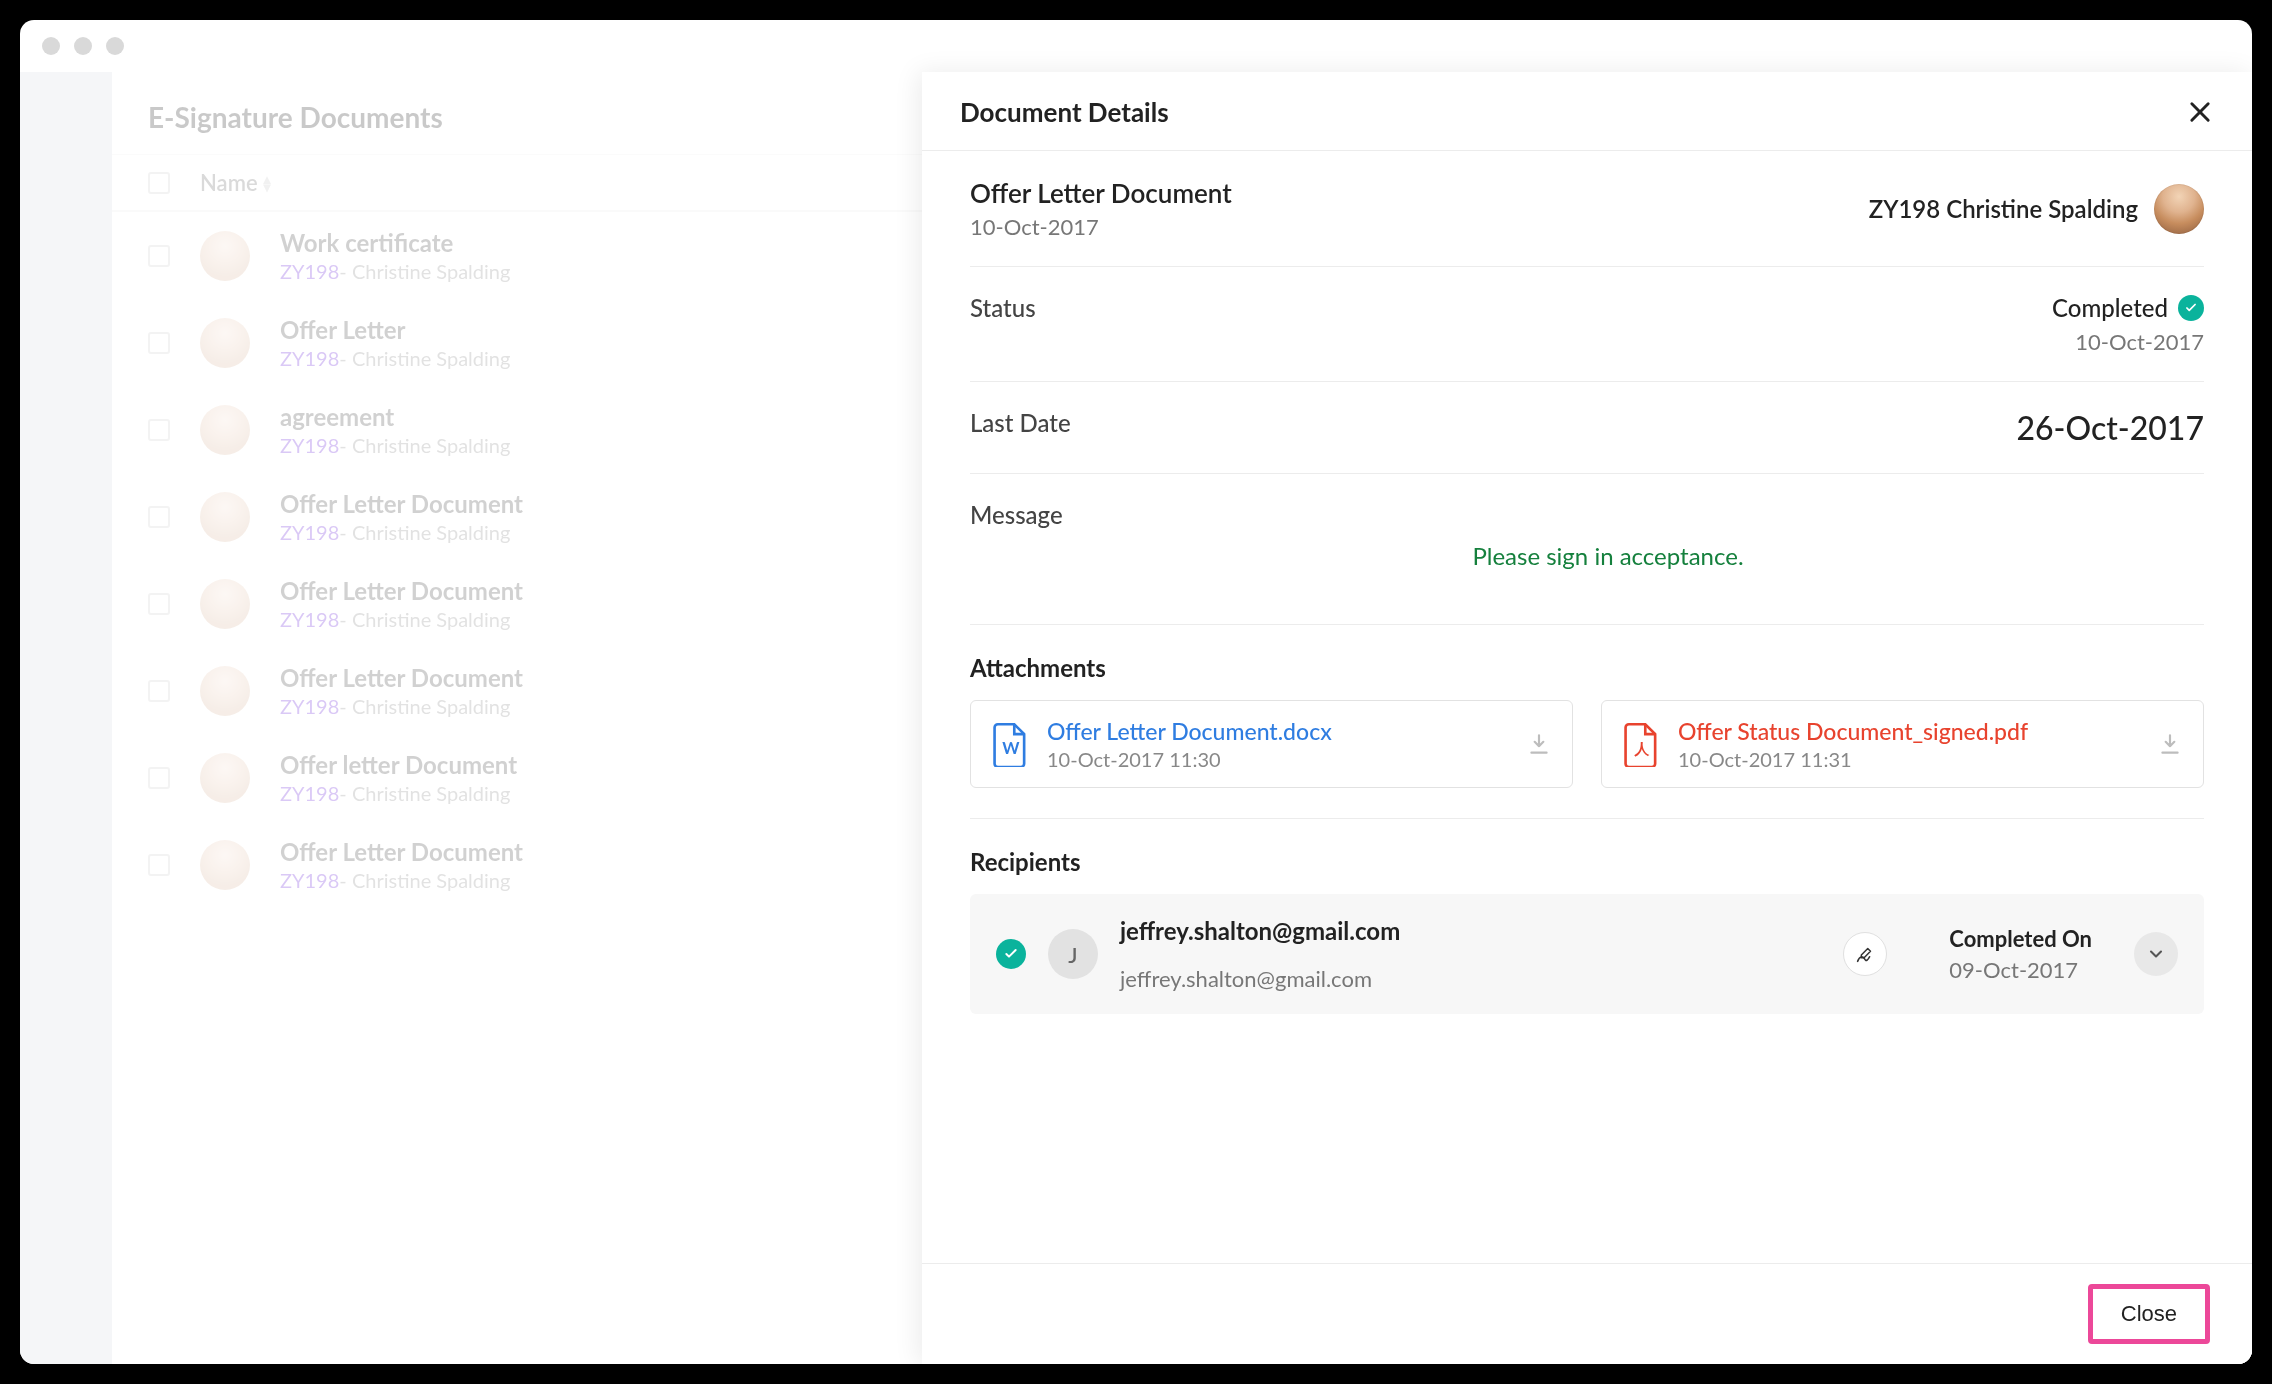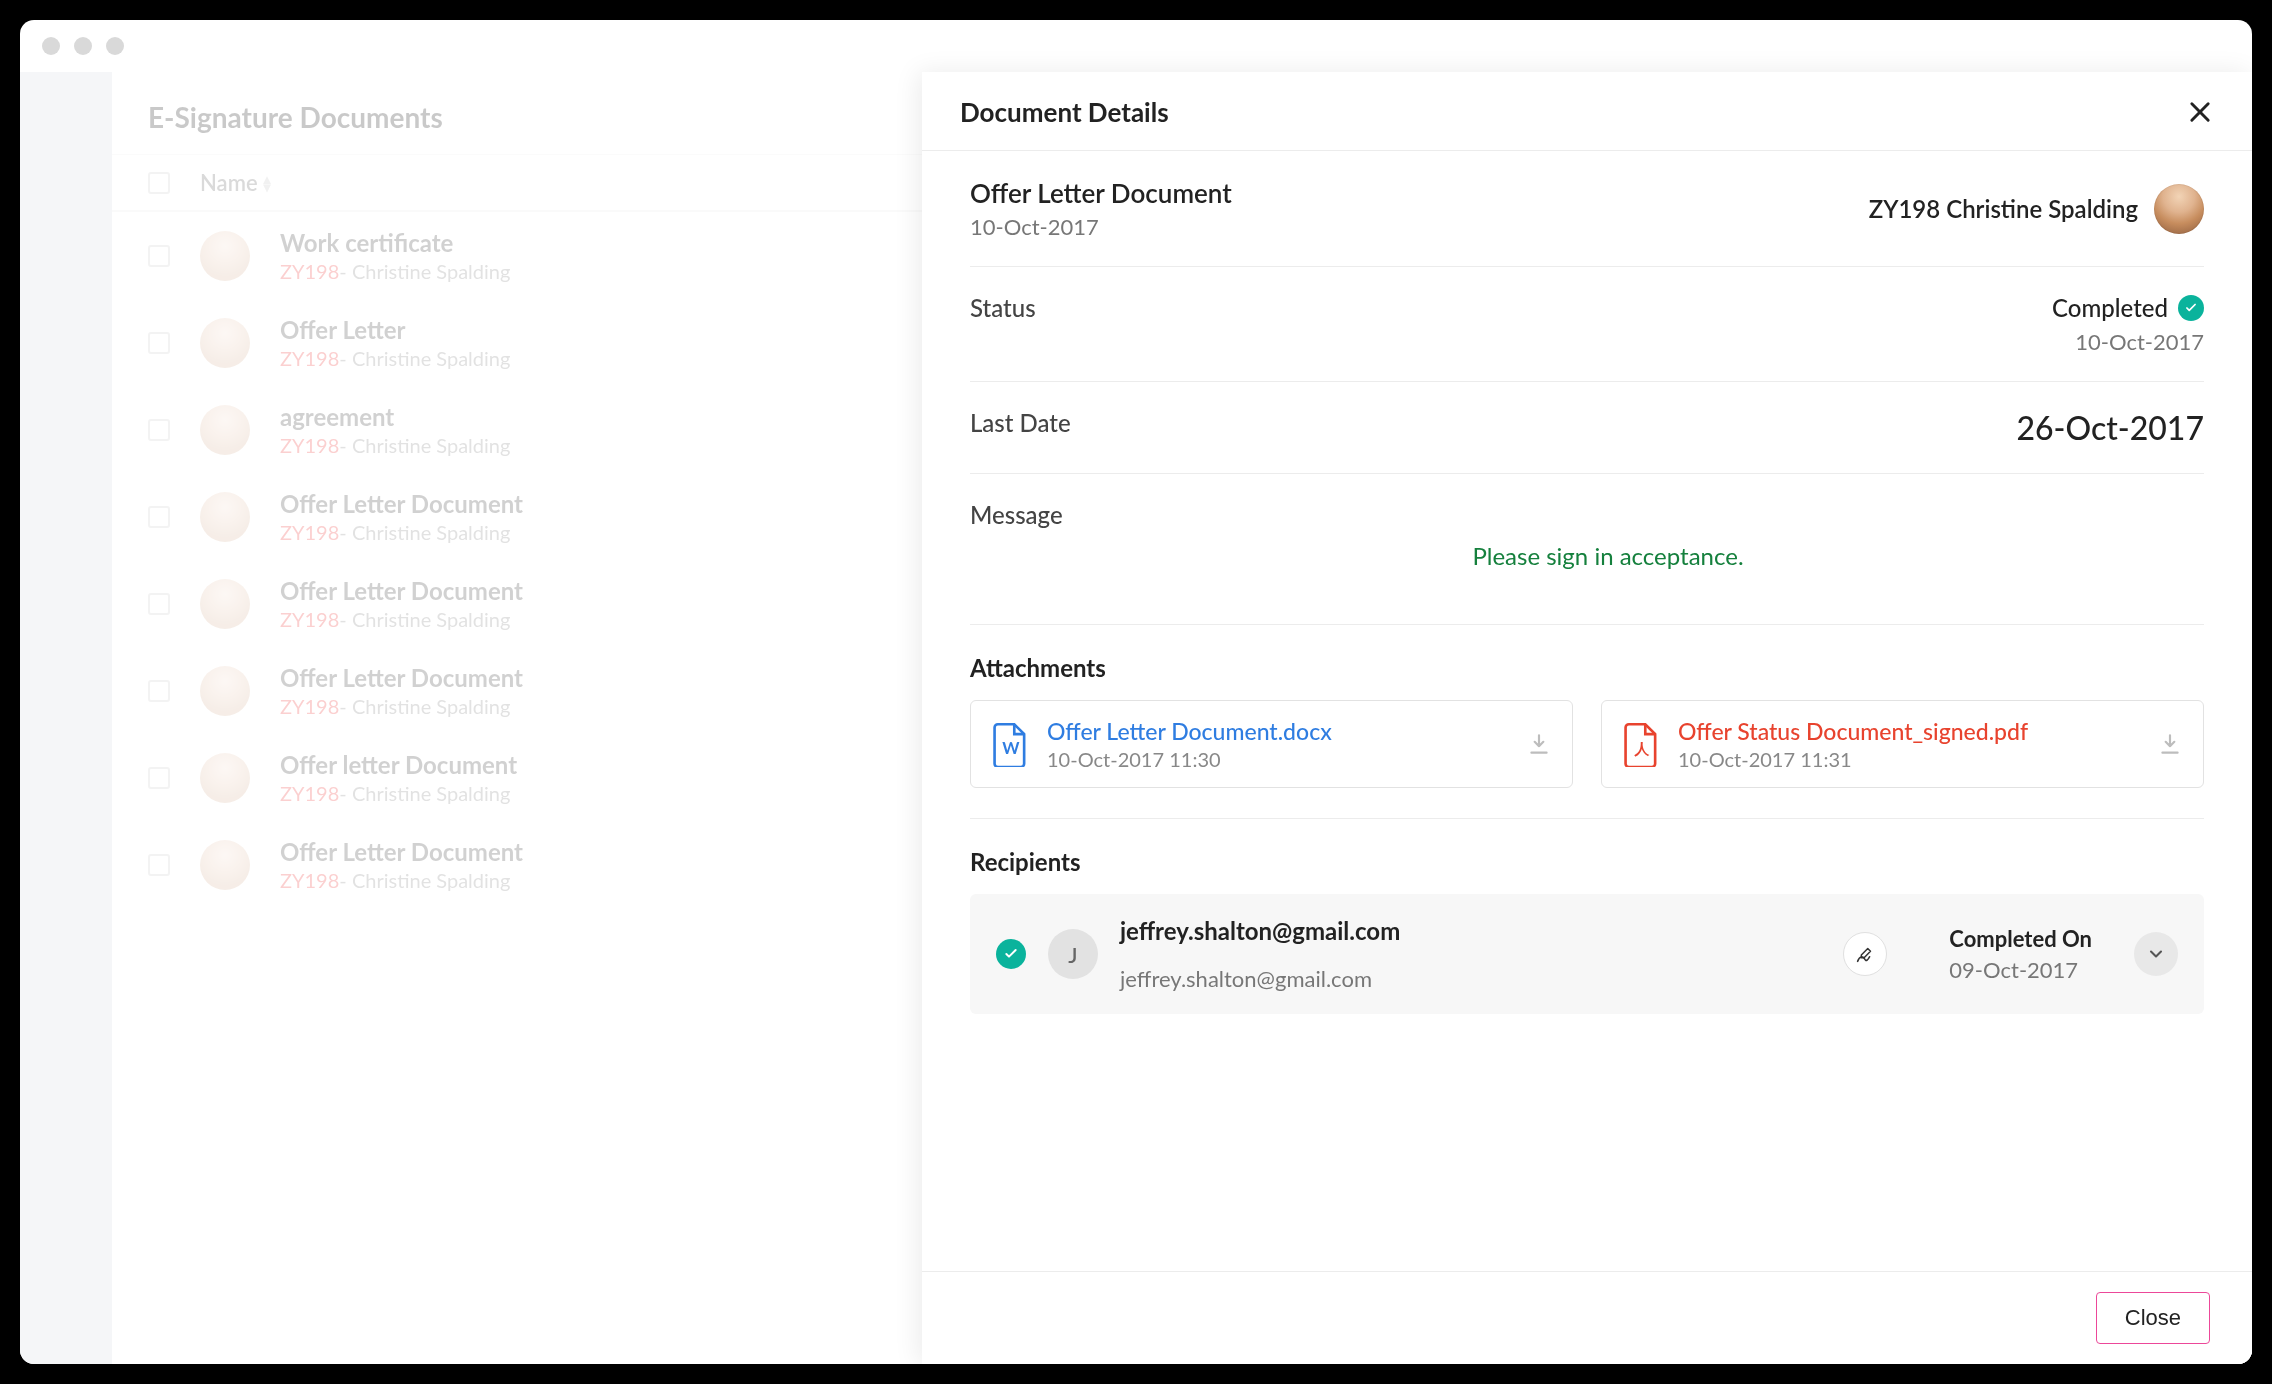--- a/index.html
+++ b/index.html
@@ -112,21 +112,21 @@
   .row-text { display:flex; flex-direction:column; gap:2px; }
   .row-title {
     font-size: 24px;
     font-weight: 700;
     color: #4a4a4a;
   }
   .row-sub {
     font-size: 20px;
     color: #8b8b8b;
   }
-  .row-sub .code { color: #ef4444; }
+  .row-sub .code { color: #6d28d9; }
   .row-sub .name { color: #8b8b8b; }
 
   
   .panel {
     position: absolute;
     right: 0;
     top: 0;
     bottom: 0;
     width: 1330px;
     background: #fff;
@@ -254,21 +254,21 @@
   }
 
   .panel-foot {
     border-top: 1px solid #ececec;
     padding: 20px 42px;
     display:flex;
     justify-content:flex-end;
     background:#fff;
   }
   .close-btn {
-    border: 1px solid #ec4899;
+    border: 5px solid #ec4899;
     background:#fff;
     border-radius:4px;
     padding: 12px 28px;
     font-size: 22px;
     color:#222;
     cursor:pointer;
   }
 </style>
 </head>
 <body>

